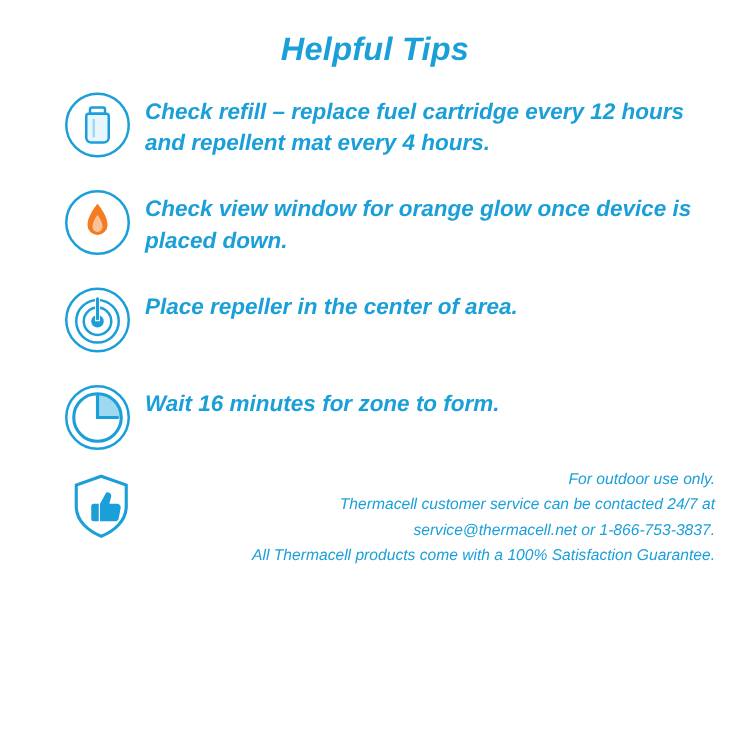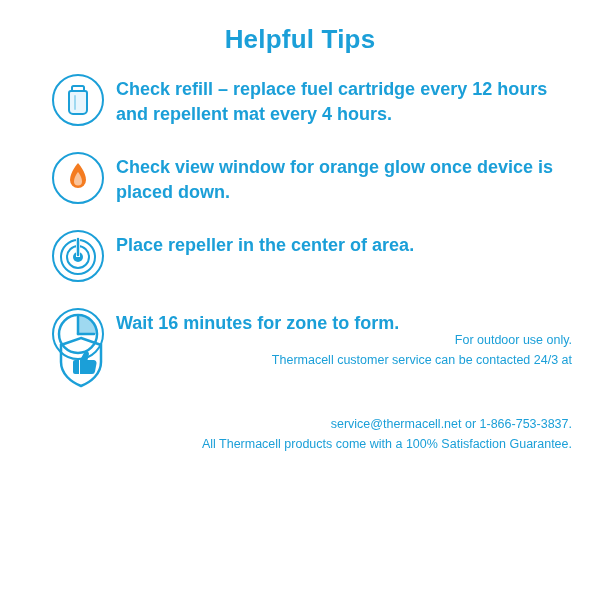--- a/index.html
+++ b/index.html
@@ -12,20 +12,21 @@
     background: #ffffff;
     font-family: "Liberation Sans", sans-serif;
     color: #1b9fd8;
     overflow: hidden;
   }
   .page {
     position: relative;
     width: 600px;
     height: 480px;
     box-sizing: border-box;
+    font-style: italic;
   }
   .title {
     text-align: center;
     font-size: 26px;
     font-weight: bold;
     color: #1b9fd8;
     letter-spacing: 0.2px;
     padding-top: 24px;
     padding-bottom: 6px;
   }
@@ -80,21 +81,20 @@
     line-height: 1.62;
     color: #1b9fd8;
     padding-left: 4px;
   }
   .footer-text div {
     white-space: nowrap;
     text-align: right;
   }
   .indent {
     padding-left: 14px;
-    margin-top: 43px;
   }
   svg { display: block; }
 </style>
 </head>
 <body>
 
 <div class="page">
 
   <div class="title">Helpful Tips</div>
 
@@ -156,19 +156,19 @@
   <div class="footer">
     <div class="footer-icon">
       <svg width="56" height="56" viewBox="0 0 56 56">
         <path d="M28 4 L48 11 V28 C48 40 38 48 28 52 C18 48 8 40 8 28 V11 Z" fill="none" stroke="#1b9fd8" stroke-width="2.5"></path>
         <path d="M22 26 h4 v14 h-4 a2 2 0 0 1 -2 -2 v-10 a2 2 0 0 1 2 -2 z" fill="#1b9fd8"></path>
         <path d="M27 26 l5 -9 a3 3 0 0 1 4 3 l-1.5 6 h6 a3 3 0 0 1 3 3.5 l-1.5 8 a3 3 0 0 1 -3 2.5 h-12 z" fill="#1b9fd8"></path>
       </svg>
     </div>
     <div class="footer-text">
       <div>For outdoor use only.</div>
-      <div>Thermacell customer service can be contacted 24/3 at</div>
+      <div>Thermacell customer service can be contacted 24/7 at</div>
       <div class="indent">service@thermacell.net or 1-866-753-3837.</div>
       <div>All Thermacell products come with a 100% Satisfaction Guarantee.</div>
     </div>
   </div>
 
 </div>
 
 </body></html>

